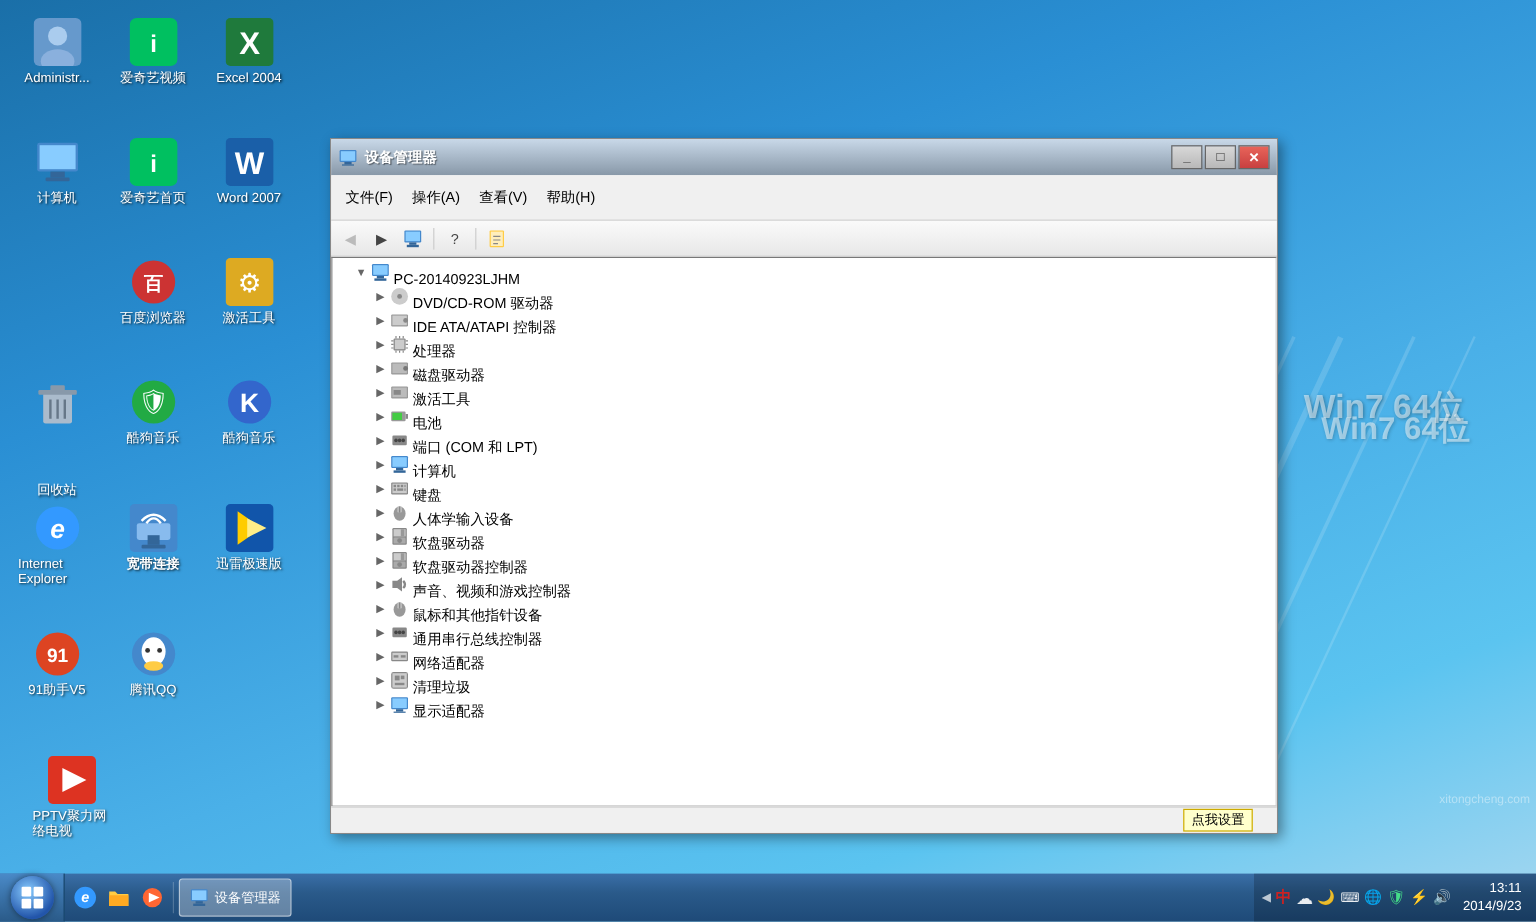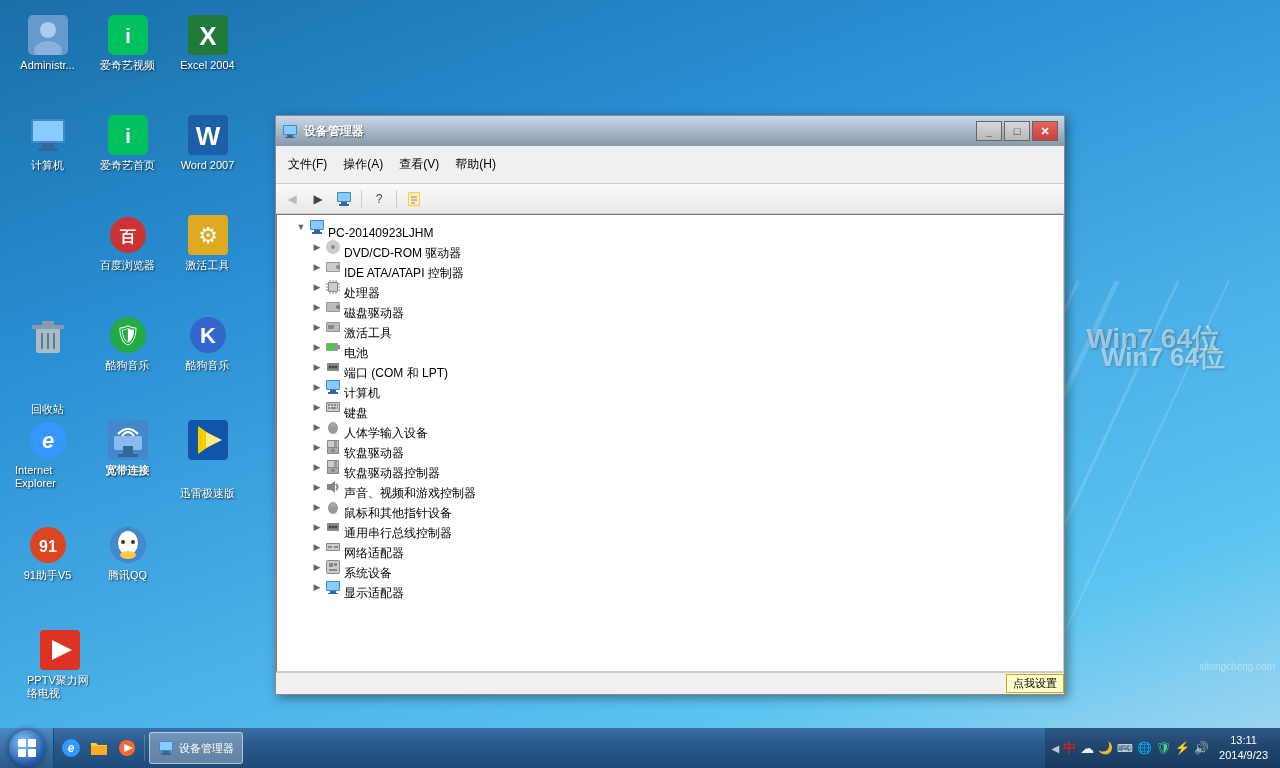--- a/index.html
+++ b/index.html
@@ -208,21 +208,21 @@
       margin-top: 12px;
     }
 
     
     .statusbar {
       height: 22px;
       background: #f0f0f0;
       border-top: 1px solid #ccc;
       display: flex;
       align-items: center;
-      padding: 0 0;
+      padding: 0 20px;
       font-size: 11px;
     }
     .statusbar-right {
       margin-left: auto;
       background: #ffffcc;
       border: 1px solid #ccaa00;
       padding: 1px 6px;
       font-size: 11px;
       cursor: pointer;
     }
@@ -288,21 +288,21 @@
       gap: 4px;
     }
     .tray-icon {
       font-size: 14px;
       color: rgba(255,255,255,0.9);
       cursor: pointer;
     }
     .tray-time {
       color: white;
       font-size: 11px;
-      text-align: center;
+      text-align: right;
       padding: 0 6px;
       line-height: 1.4;
     }
 
     
     .quick-launch {
       display: flex;
       align-items: center;
       padding: 0 4px;
       gap: 2px;
@@ -465,21 +465,21 @@
         <rect x="6" y="16" width="28" height="14" rx="2" fill="#88bbee"></rect>
         <rect x="15" y="26" width="10" height="8" fill="#336699"></rect>
         <rect x="10" y="34" width="20" height="3" rx="1" fill="#336699"></rect>
         <path d="M10 14 Q20 4 30 14" stroke="white" fill="none" stroke-width="2"></path>
         <path d="M14 16 Q20 8 26 16" stroke="white" fill="none" stroke-width="2"></path>
       </svg>
     </div>
     <div class="icon-label">宽带连接</div>
   </div>
 
-  <div class="desktop-icon" style="position:absolute; top:415px; left:170px;gap:23px;">
+  <div class="desktop-icon" style="position:absolute; top:415px; left:170px;">
     <div class="icon-img">
       <svg width="40" height="40" viewBox="0 0 40 40">
         <rect width="40" height="40" rx="4" fill="#1155aa"></rect>
         <polygon points="10,6 30,20 10,34" fill="#ffcc00"></polygon>
         <polygon points="18,12 34,20 18,28" fill="#ffee88"></polygon>
       </svg>
     </div>
     <div class="icon-label">迅雷极速版</div>
   </div>
 
@@ -838,21 +838,21 @@
           <span class="tree-expand">▶</span>
           <span class="tree-node-icon">
             <svg width="16" height="16" viewBox="0 0 16 16">
               <rect x="1" y="1" width="14" height="14" rx="2" fill="#888"></rect>
               <rect x="2" y="2" width="12" height="12" fill="#ccc"></rect>
               <rect x="4" y="4" width="4" height="4" fill="#888"></rect>
               <rect x="9" y="4" width="3" height="3" fill="#888"></rect>
               <rect x="4" y="10" width="8" height="2" fill="#888"></rect>
             </svg>
           </span>
-          <span class="tree-label">系统设备</span>
+          <span class="tree-label">清理垃圾</span>
         </div>
 
         <div class="tree-item">
           <span class="tree-indent"></span>
           <span class="tree-indent"></span>
           <span class="tree-expand">▶</span>
           <span class="tree-node-icon">
             <svg width="16" height="16" viewBox="0 0 16 16">
               <rect x="1" y="2" width="14" height="10" rx="1" fill="#4488cc"></rect>
               <rect x="2" y="3" width="12" height="8" fill="#88ccff"></rect>

